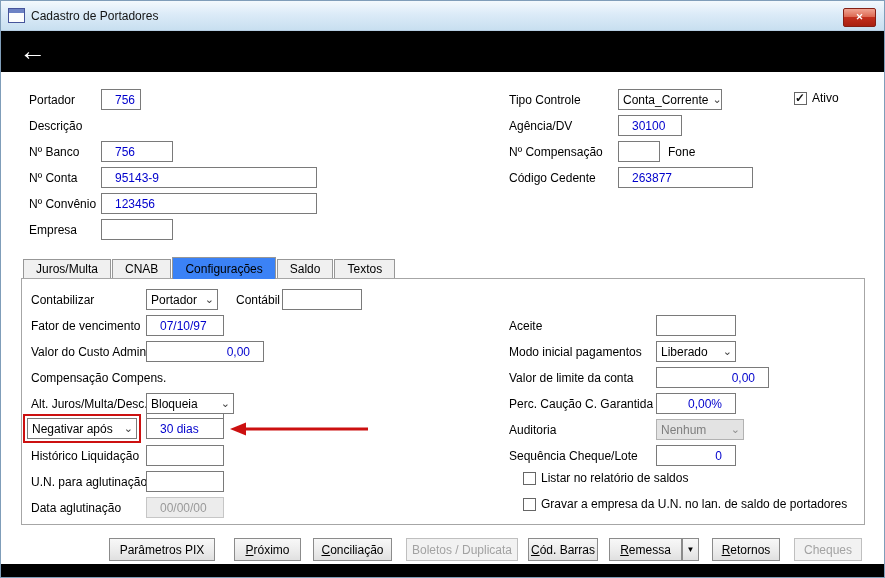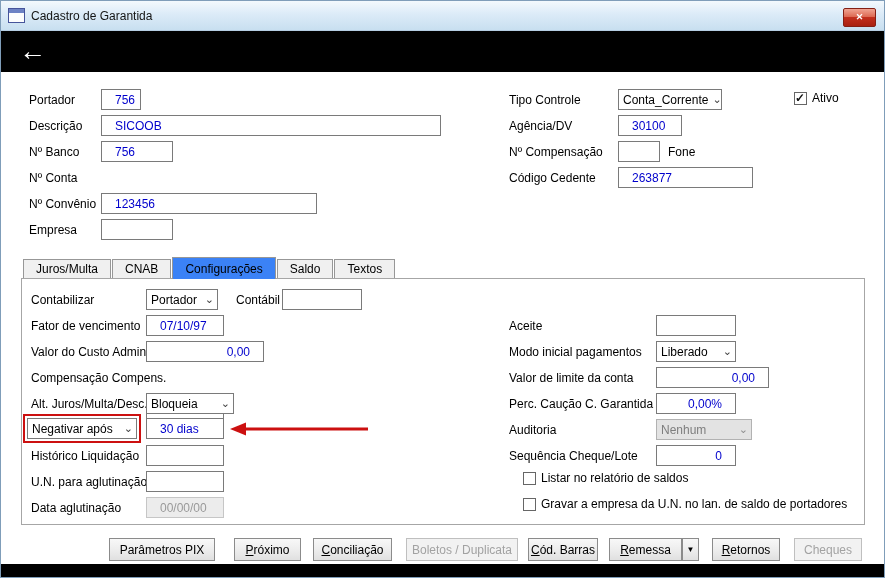--- a/index.html
+++ b/index.html
@@ -61,40 +61,40 @@
   .red-box{position:absolute;left:22px;top:413px;width:118px;height:29px;border:2px solid #cc1010;box-sizing:border-box;z-index:5;pointer-events:none;}
   .red-arrow{position:absolute;left:228px;top:419px;z-index:5;pointer-events:none;}
 </style>
 </head>
 <body>
 
 <div class="window">
 
   <div class="titlebar">
     <span class="win-icon"></span>
-    <span class="title-text">Cadastro de Garantida</span>
+    <span class="title-text">Cadastro de Portadores</span>
   </div>
   <div class="close-btn">
     <span>✕</span>
   </div>
 
   <div class="header-bar">
     <span class="back">←</span>
   </div>
 
   <span class="lbl" style="left:28px;top:92px;">Portador</span>
   <div class="txt" style="left:100px;top:88px;width:40px;">756</div>
 
   <span class="lbl" style="left:28px;top:118px;">Descrição</span>
-  <div class="txt" style="left:100px;top:114px;width:340px;">SICOOB</div>
 
   <span class="lbl" style="left:28px;top:144px;">Nº Banco</span>
   <div class="txt" style="left:100px;top:140px;width:72px;">756</div>
 
   <span class="lbl" style="left:28px;top:170px;">Nº Conta</span>
+  <div class="txt" style="left:100px;top:166px;width:216px;">95143-9</div>
 
   <span class="lbl" style="left:28px;top:196px;">Nº Convênio</span>
   <div class="txt" style="left:100px;top:192px;width:216px;">123456</div>
 
   <span class="lbl" style="left:28px;top:222px;">Empresa</span>
   <div class="txt" style="left:100px;top:218px;width:72px;"></div>
 
   <span class="lbl" style="left:508px;top:92px;">Tipo Controle</span>
   <div class="combo" style="left:617px;top:88px;width:104px;">
     <span>Conta_Corrente</span>
@@ -172,21 +172,21 @@
     <span class="chev">⌄</span>
   </div>
 
   <span class="lbl" style="left:508px;top:370px;">Valor de limite da conta</span>
   <div class="txt right" style="left:655px;top:366px;width:113px;">0,00</div>
 
   <span class="lbl" style="left:508px;top:396px;">Perc. Caução C. Garantida</span>
   <div class="txt right" style="left:655px;top:392px;width:80px;">0,00%</div>
 
   <span class="lbl" style="left:508px;top:422px;">Auditoria</span>
-  <div class="combo disabled" style="left:655px;top:418px;width:96px;">
+  <div class="combo disabled" style="left:655px;top:418px;width:88px;">
     <span>Nenhum</span>
     <span class="chev">⌄</span>
   </div>
 
   <span class="lbl" style="left:508px;top:448px;">Sequência Cheque/Lote</span>
   <div class="txt right" style="left:655px;top:444px;width:80px;">0</div>
 
   <div class="chk" style="left:522px;top:470px;">
     <span class="box"></span>
     <span class="chk-lbl">Listar no relatório de saldos</span>

